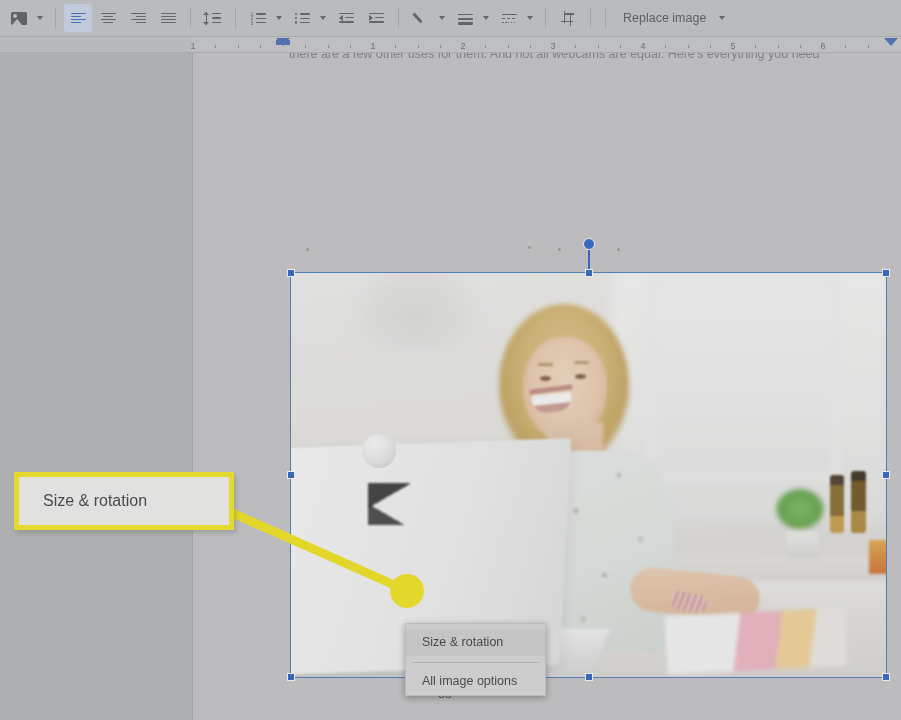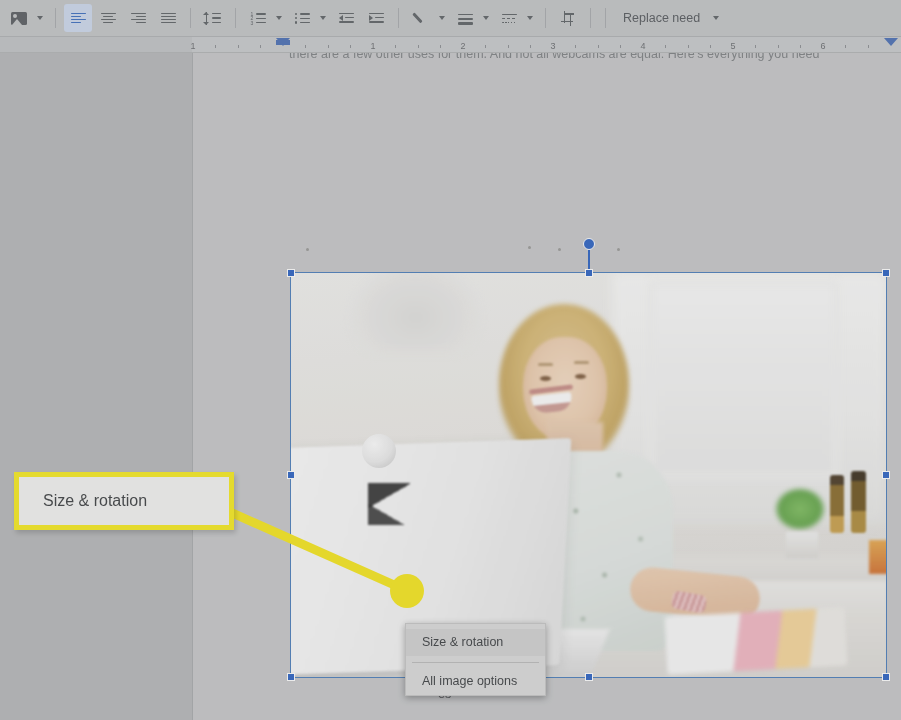--- a/index.html
+++ b/index.html
@@ -591,21 +591,21 @@
           <i></i>
         </span>
     </div>
 
     <div class="tb-sep"></div>
 
 
     <div class="tb-sep"></div>
 
     <div class="tb-text-wrap">
-      <span class="tb-text">Replace need</span>
+      <span class="tb-text">Replace image</span>
       <span class="tb-caret"></span>
     </div>
   </div>
 
   <div id="ruler">
     <div class="ruler-page"></div>
     <div class="ruler-num" style="left:193px">1</div>
     <div class="ruler-num" style="left:373px">1</div>
     <div class="ruler-num" style="left:463px">2</div>
     <div class="ruler-num" style="left:553px">3</div>

